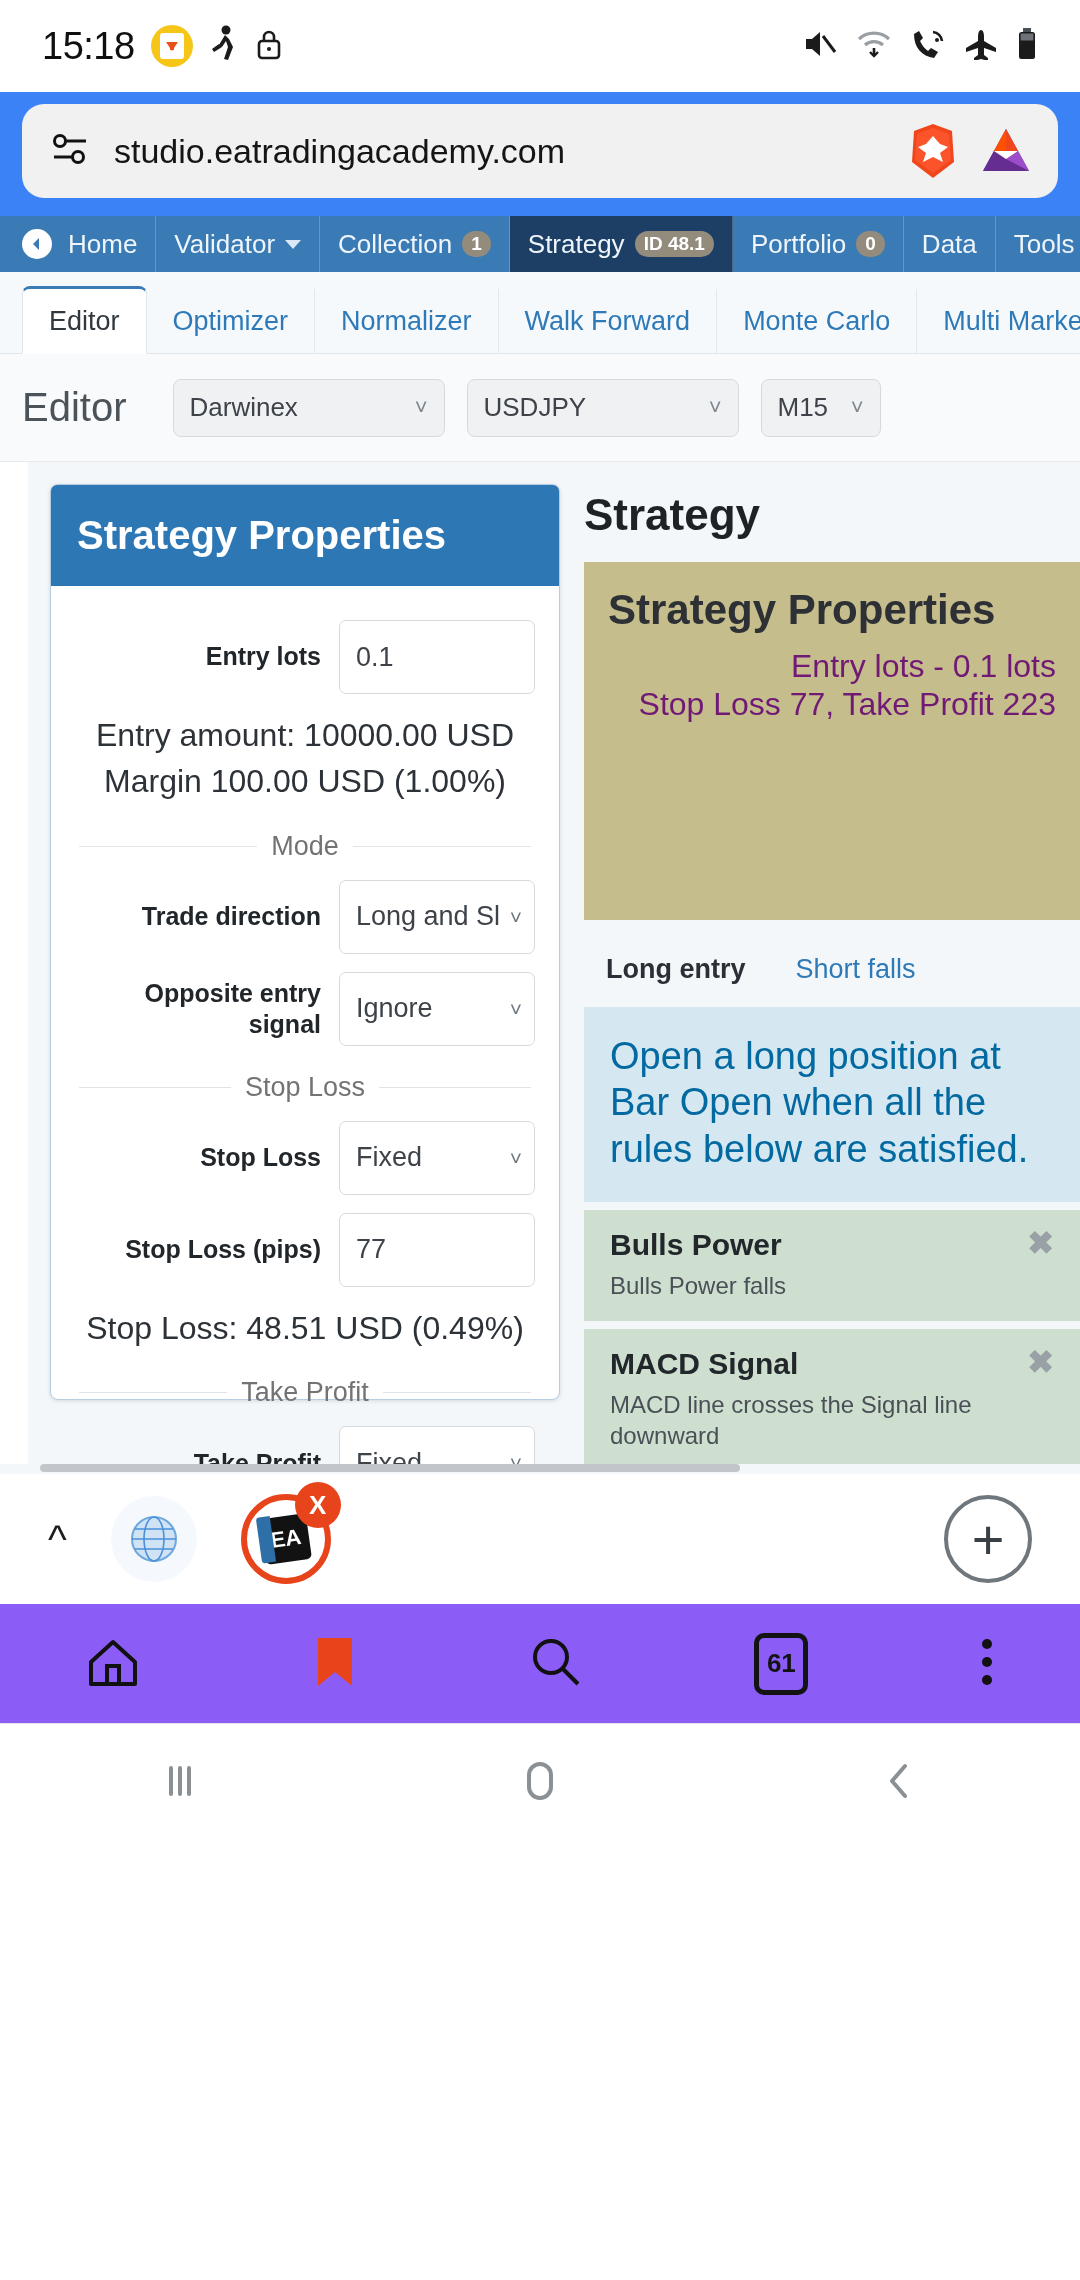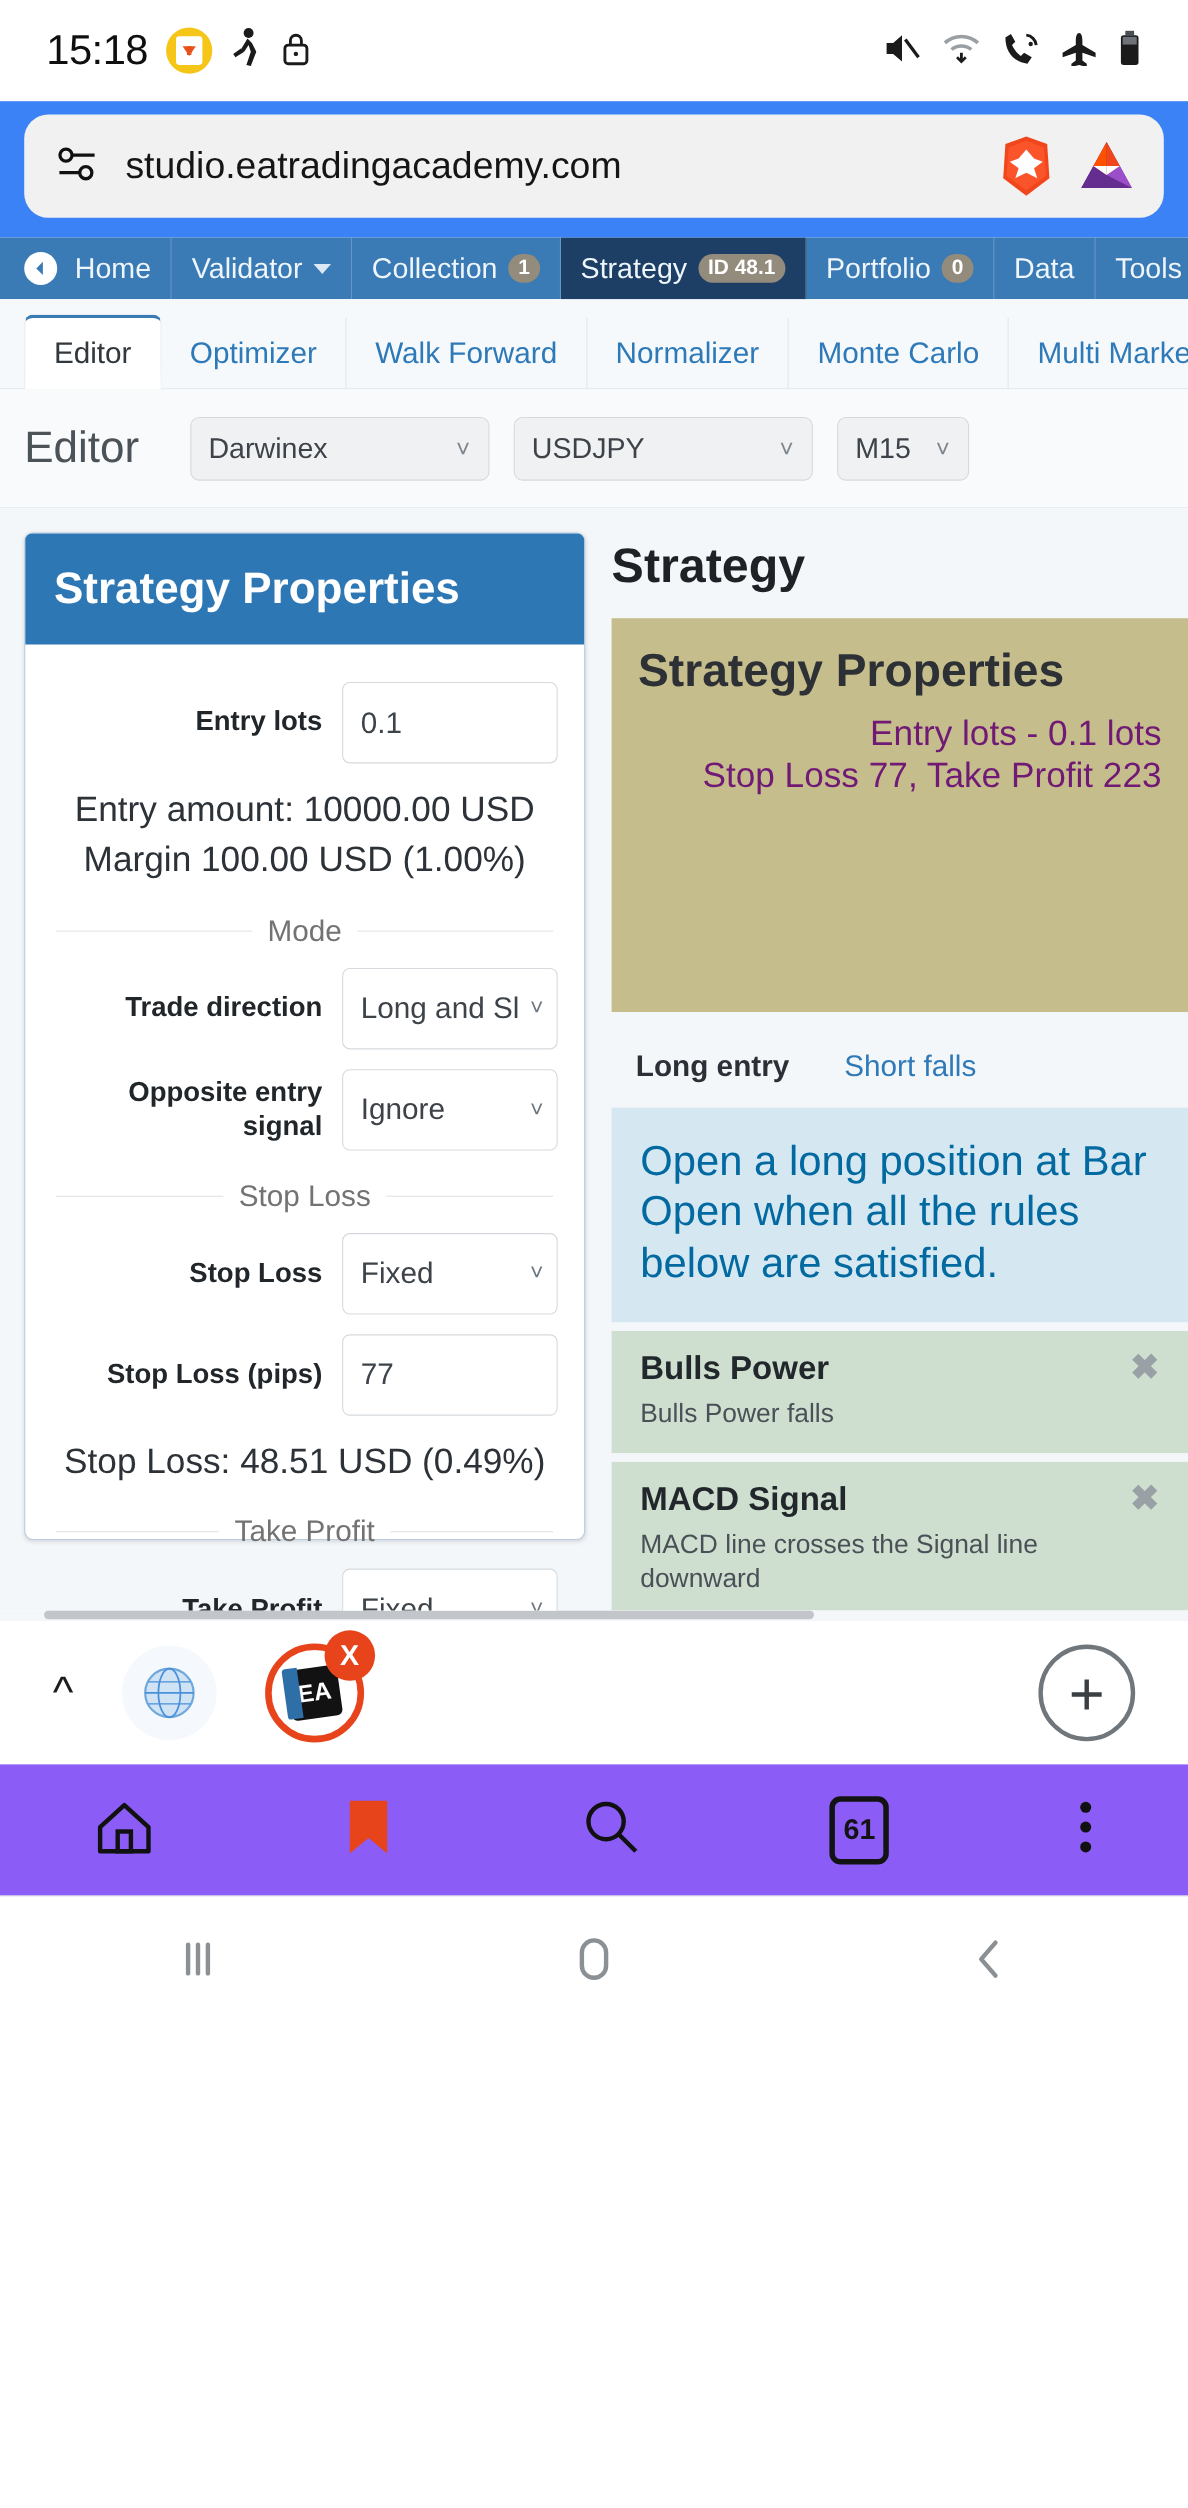--- a/index.html
+++ b/index.html
@@ -87,21 +87,21 @@
     height:58px; background:#f0f1f2; border:1px solid #d6dade; border-radius:8px;
     display:flex; align-items:center; justify-content:space-between;
     padding: 0 16px; font-size:26px; color:#3d4349;
   }
   .sel-box .chev { color:#7d868e; font-size:22px; margin-left:14px; }
   .sel-broker { width:272px; }
   .sel-symbol { width:272px; }
   .sel-tf { width:120px; }
 
   
-  .content { position:relative; height: 1002px; background:#f4f7fa; display:flex; gap:0; overflow:hidden; }
+  .content { position:relative; height: 1002px; background:#f4f7fa; display:flex; gap:0; overflow:hidden;margin-left:28px; }
 
   
   .props-panel {
     width: 510px; margin: 22px 0 0 22px;
     background:#ffffff; border:1px solid #b9cde0; border-radius:8px;
     display:flex; flex-direction:column; box-shadow:0 1px 4px rgba(0,0,0,.12);
     height: 916px;
   }
   .props-head {
     background:#2e77b5; color:#fff; font-size:40px; font-weight:bold;
@@ -312,22 +312,22 @@
       <span>Data</span>
     </div>
     <div class="nav-item nobord">
       <span>Tools</span>
     </div>
   </div>
 
   <div class="tabstrip">
     <div class="tab sel">Editor</div>
     <div class="tab">Optimizer</div>
+    <div class="tab">Normalizer</div>
     <div class="tab">Walk Forward</div>
-    <div class="tab">Normalizer</div>
     <div class="tab">Monte Carlo</div>
     <div class="tab nobord">Multi Market</div>
   </div>
 
   <div class="editorbar">
     <span class="editor-title">Editor</span>
     <div class="sel-box sel-broker">
       <span>Darwinex</span>
       <span class="chev">˅</span>
     </div>

